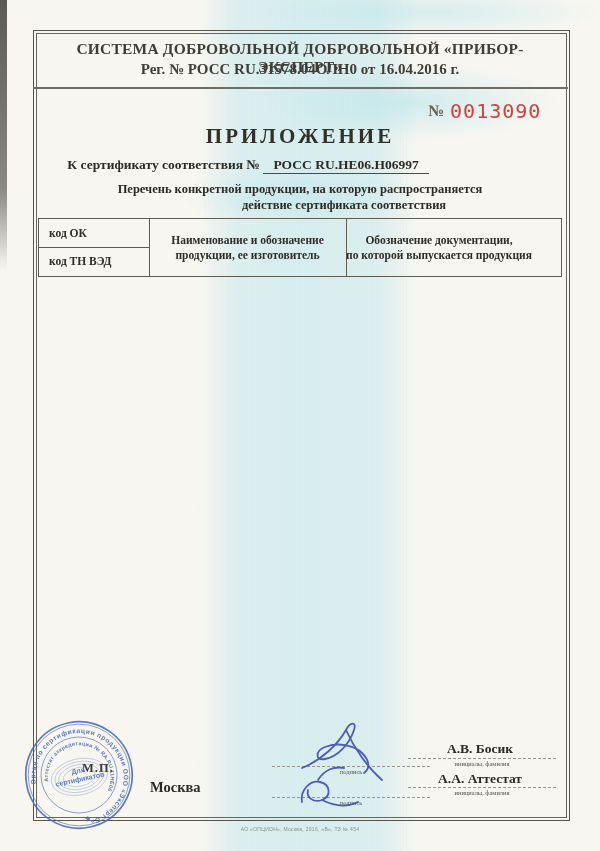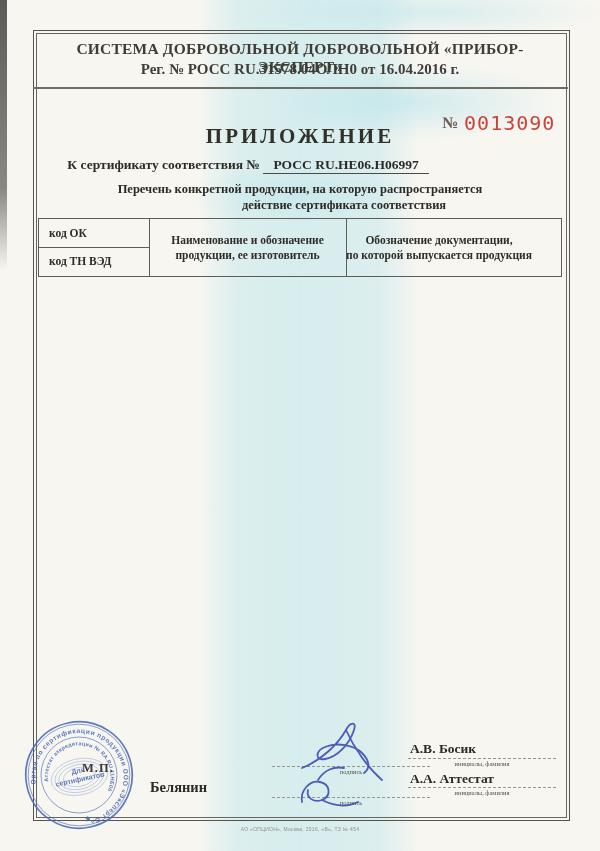--- a/index.html
+++ b/index.html
@@ -31,21 +31,21 @@
   
   .frame{position:absolute;left:33px;top:30px;width:535px;height:789px;border:1.6px solid #56544c;}
   .frame-inner{position:absolute;inset:2px;border:1px solid #67655c;}
   .header-sep{position:absolute;left:33px;top:87px;width:535px;height:0;border-top:2px solid #6e6c63;}
 
   .abs{position:absolute;}
   .ctr{text-align:center;}
   .hdr1{left:40px;top:40px;width:520px;font-weight:bold;font-size:15.5px;letter-spacing:.2px;color:#403d36;}
   .hdr2{left:40px;top:61px;width:520px;font-weight:bold;font-size:15px;color:#403d36;}
 
-  .serial{left:442px;top:99px;width:140px;white-space:nowrap;margin-top:12px;}
+  .serial{left:428px;top:99px;width:140px;white-space:nowrap;}
   .serial .mark{font-weight:bold;font-size:16px;color:#6b6156;vertical-align:2px;margin-right:6px;}
   .serial .num{font-family:"DejaVu Sans Mono", monospace;font-size:20px;color:#cf4238;letter-spacing:1px;}
 
   .title{left:0;top:124px;width:600px;font-weight:bold;font-size:21px;letter-spacing:3px;color:#33302a;}
   .certline{left:0;top:157px;width:496px;font-size:13.5px;font-weight:bold;color:#2e2b26;}
   .certline .no{border-bottom:1.2px solid #4d4b45;padding:0 10px 1px 10px;}
 
   .sub1{left:0;top:182px;width:600px;font-weight:bold;font-size:12.5px;color:#2e2b26;}
   .sub2{left:0;top:198px;width:600px;font-weight:bold;font-size:12.5px;color:#2e2b26;margin-left:44px;}
 
@@ -58,21 +58,21 @@
   .c1a{left:0;top:0;width:110px;height:28px;line-height:28px;padding-left:10px;box-sizing:border-box;}
   .c1b{left:0;top:28px;width:110px;height:29px;line-height:29px;padding-left:10px;box-sizing:border-box;}
   .c2{left:110px;top:0;width:197px;height:57px;display:flex;align-items:center;justify-content:center;}
   .c3{left:307px;top:0;width:215px;height:57px;display:flex;align-items:center;justify-content:flex-start;}
   .preline{white-space:pre-line;text-align:center;line-height:1.3;}
 
   
   .role{font-weight:bold;font-size:14.5px;color:#2d2a25;white-space:nowrap;}
   .sigline{height:0;border-top:1.3px dashed #96948c;}
   .tinycap{font-size:8px;color:#55534b;text-align:center;transform:scale(.8);transform-origin:center top;}
-  .name{font-weight:bold;font-size:13.5px;color:#2d2a25;text-align:left;white-space:nowrap;}
+  .name{font-weight:bold;font-size:13.5px;color:#2d2a25;text-align:center;white-space:nowrap;}
   .sealmark{font-weight:bold;font-size:12.5px;letter-spacing:1px;color:#3c3831;}
 
   .imprint{left:0;top:827px;width:600px;text-align:center;font-size:8px;color:#8f8f8b;
            transform:scale(.62);transform-origin:center top;font-family:"Liberation Sans",sans-serif;letter-spacing:.5px;}
 
   .stamp{left:22px;top:716px;width:114px;height:118px;transform:rotate(-12deg);opacity:.9;}
   .sig-svg{pointer-events:none;}
 </style>
 </head>
 <body>
@@ -119,21 +119,21 @@
 по которой выпускается продукция</span>
       </div>
   </div>
 
   <div class="abs sigline" style="left:272px;top:766px;width:158px;"></div>
   <div class="abs tinycap" style="left:272px;top:768px;width:158px;">подпись</div>
   <div class="abs name" style="left:410px;top:741px;width:140px;">А.В. Босик</div>
   <div class="abs sigline" style="left:408px;top:758px;width:148px;"></div>
   <div class="abs tinycap" style="left:408px;top:760px;width:148px;">инициалы, фамилия</div>
 
-  <div class="abs role" style="left:150px;top:779px;">Белянин</div>
+  <div class="abs role" style="left:150px;top:779px;">Москва</div>
   <div class="abs sigline" style="left:272px;top:797px;width:158px;"></div>
   <div class="abs tinycap" style="left:272px;top:799px;width:158px;">подпись</div>
   <div class="abs name" style="left:410px;top:771px;width:140px;">А.А. Аттестат</div>
   <div class="abs sigline" style="left:408px;top:787px;width:148px;"></div>
   <div class="abs tinycap" style="left:408px;top:789px;width:148px;">инициалы, фамилия</div>
 
   <div class="abs sealmark" style="left:82px;top:761px;">М.П.</div>
 
   <svg class="abs sig-svg" style="left:280px;top:718px;" width="120" height="70" viewBox="0 0 120 70">
     <g stroke="#3d4db4" stroke-width="1.8" fill="none" stroke-linecap="round" opacity=".9">

